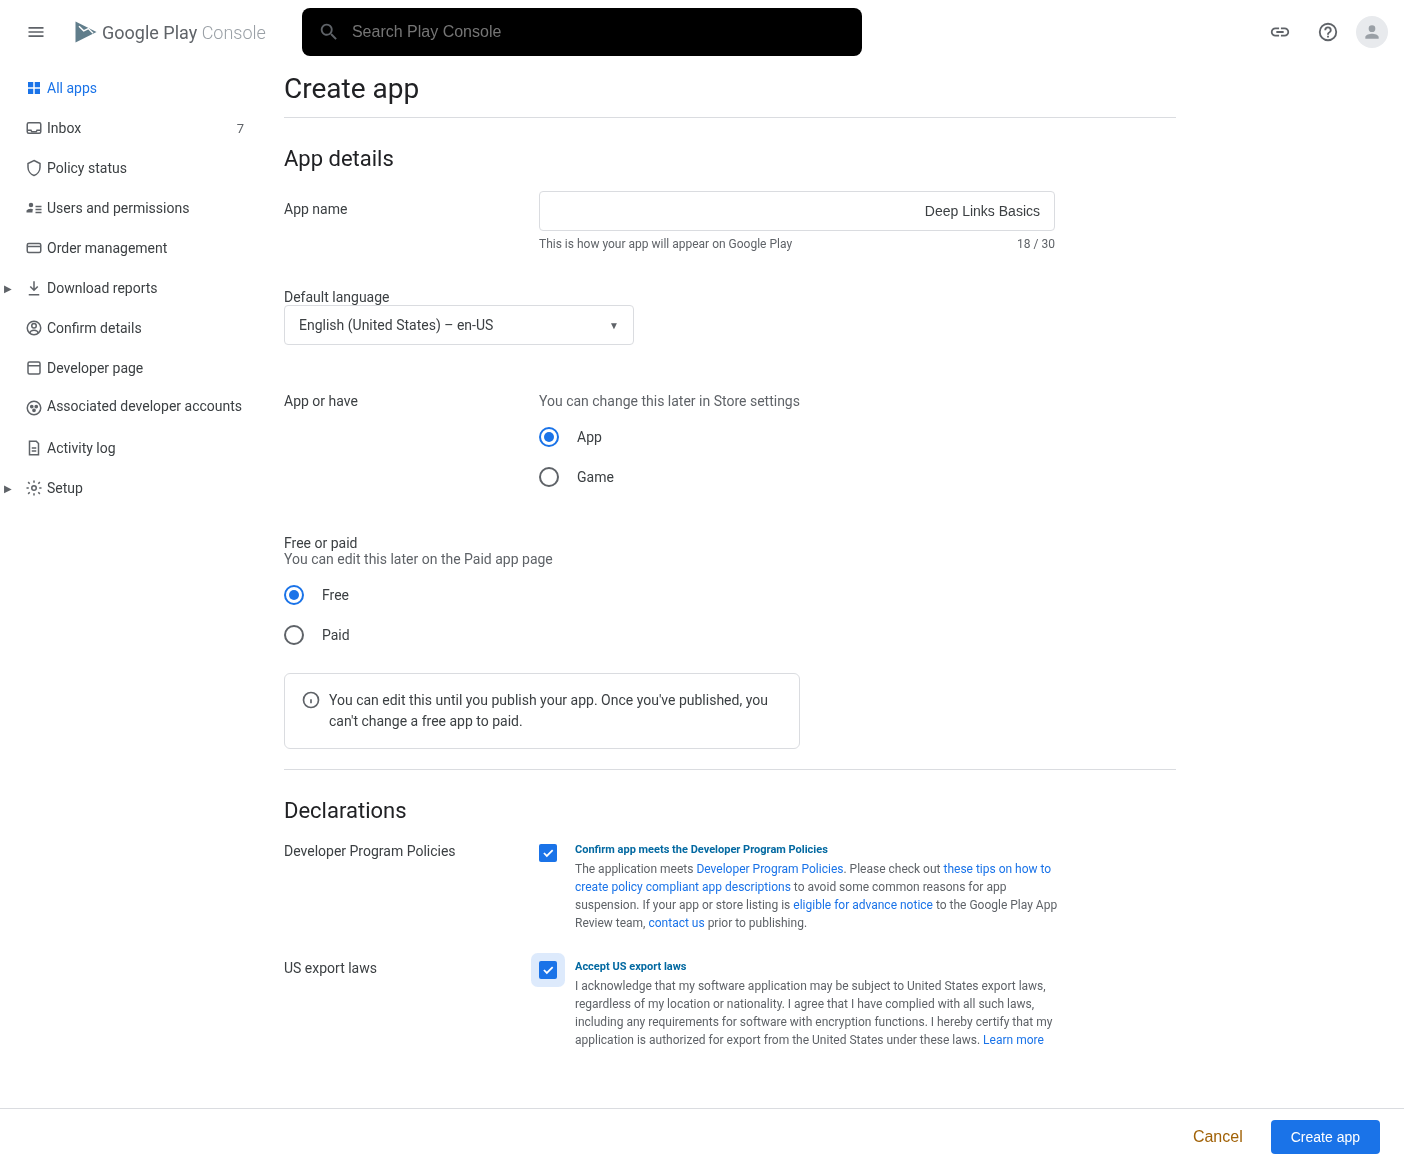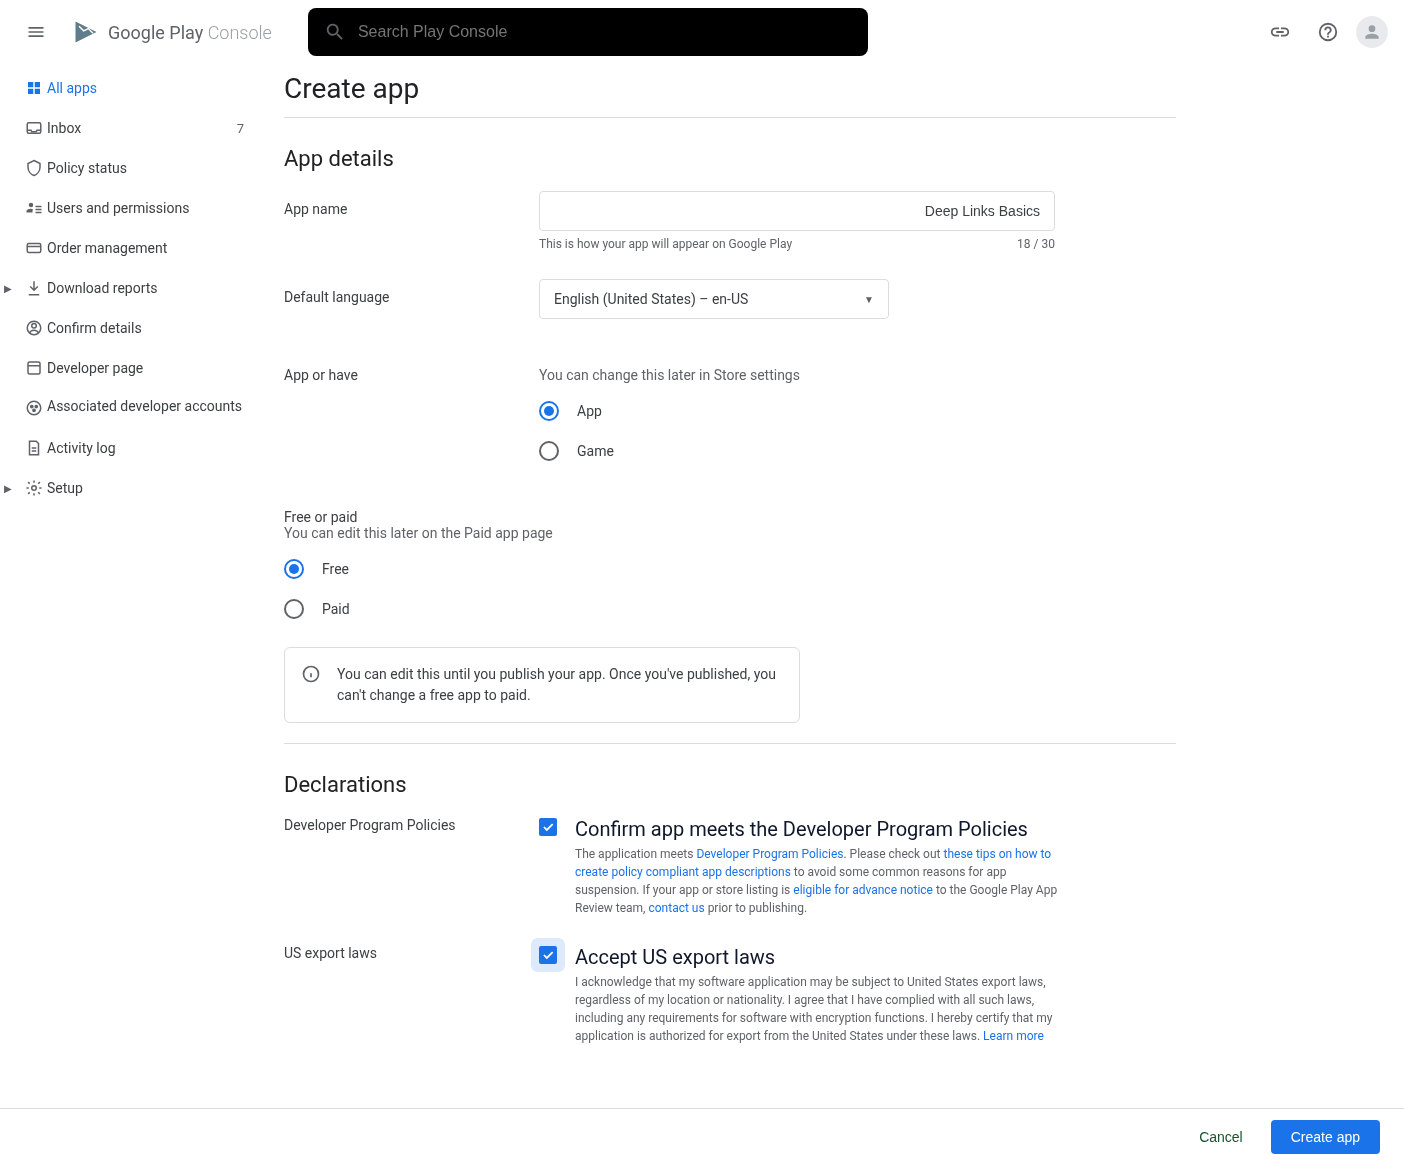--- a/index.html
+++ b/index.html
@@ -1,21 +1,21 @@
 <!DOCTYPE html>
 <html><head>
 <meta charset="utf-8">
 <style>
   * { box-sizing: border-box; margin: 0; padding: 0; }
   body { font-family: 'Roboto', 'Helvetica Neue', Arial, sans-serif; font-size: 14px; color: #3c4043; background: #fff; }
   
   
   .header { display: flex; align-items: center; height: 64px; padding: 0 16px; gap: 16px; }
   .menu-btn { width: 40px; height: 40px; display: flex; align-items: center; justify-content: center; border-radius: 50%; cursor: pointer; color: #5f6368; }
-  .logo { display: flex; align-items: center; gap: 8px; }
+  .logo { display: flex; align-items: center; gap: 2px; }
   .logo-icon { width: 28px; height: 28px; }
   .logo-text { font-size: 18px; color: #5f6368; }
   .logo-text .play { color: #5f6368; font-weight: 400; }
   .logo-text .console { color: #9aa0a6; font-weight: 300; }
   .search-box { flex: 0 0 auto; width: 560px; height: 48px; background: #000000; border-radius: 8px; display: flex; align-items: center; padding: 0 16px; margin-left: 20px; }
   .search-box input { border: none; background: transparent; font-size: 16px; color: #5f6368; outline: none; flex: 1; margin-left: 12px; }
   .search-icon { color: #5f6368; width: 22px; height: 22px; }
   .header-right { margin-left: auto; display: flex; align-items: center; gap: 8px; }
   .icon-btn { width: 40px; height: 40px; display: flex; align-items: center; justify-content: center; border-radius: 50%; cursor: pointer; color: #5f6368; }
   .avatar { width: 32px; height: 32px; border-radius: 50%; background: #e8eaed; display: flex; align-items: center; justify-content: center; color: #9aa0a6; }
@@ -48,35 +48,35 @@
   .select-input { width: 350px; height: 40px; border: 1px solid #dadce0; border-radius: 4px; padding: 0 14px; font-size: 14px; color: #3c4043; display: flex; align-items: center; justify-content: space-between; cursor: pointer; }
   .select-arrow { color: #5f6368; font-size: 10px; }
   
   .hint-text { font-size: 14px; color: #5f6368; margin-bottom: 18px; }
   .radio-group { display: flex; flex-direction: column; gap: 20px; }
   .radio-option { display: flex; align-items: center; gap: 18px; cursor: pointer; text-align: center; }
   .radio { width: 20px; height: 20px; border-radius: 50%; border: 2px solid #5f6368; position: relative; flex-shrink: 0; }
   .radio.checked { border-color: #1a73e8; }
   .radio.checked::after { content: ''; position: absolute; width: 10px; height: 10px; background: #1a73e8; border-radius: 50%; top: 50%; left: 50%; transform: translate(-50%, -50%); }
   
-  .info-box { border: 1px solid #dadce0; border-radius: 6px; padding: 16px; display: flex; gap: 16px; max-width: 516px; margin-top: 28px; }
+  .info-box { border: 1px solid #dadce0; border-radius: 6px; padding: 16px; display: flex; gap: 8px; max-width: 516px; margin-top: 28px; }
   .info-icon { width: 20px; height: 20px; color: #5f6368; flex-shrink: 0; }
   .info-text { font-size: 14px; color: #3c4043; line-height: 1.5; }
   
   .checkbox-row { display: flex; gap: 18px; }
   .checkbox { width: 18px; height: 18px; border-radius: 2px; background: #1a73e8; color: #fff; display: flex; align-items: center; justify-content: center; flex-shrink: 0; cursor: pointer; margin-top: 1px; }
   .checkbox.focused { box-shadow: 0 0 0 8px rgba(26, 115, 232, 0.15); }
   .checkbox-content { flex: 1; max-width: 490px; }
-  .checkbox-title { font-size: 20px; color: #0f172a; margin-bottom: 4px; }
+  .checkbox-title { font-size: 11px; color: #0369a1; margin-bottom: 4px; font-weight: bold; }
   .checkbox-desc { font-size: 12px; color: #5f6368; line-height: 1.5; }
   .link { color: #1a73e8; cursor: pointer; }
   
   
   .footer { position: fixed; bottom: 0; left: 0; right: 0; height: 56px; background: #fff; border-top: 1px solid #dadce0; display: flex; align-items: center; justify-content: flex-end; padding: 0 24px; gap: 12px; }
-  .btn-text { border: none; background: transparent; color: #14532d; font-size: 14px; padding: 8px 16px; cursor: pointer; border-radius: 4px; }
+  .btn-text { border: none; background: transparent; color: #a16207; font-size: 16px; padding: 8px 16px; cursor: pointer; border-radius: 4px; }
   .btn-primary { border: none; background: #1a73e8; color: #fff; font-size: 14px; padding: 9px 20px; cursor: pointer; border-radius: 4px; font-weight: 500; }
   
   svg { display: block; }
 </style>
 </head>
 <body>
 
 <div class="header">
   <div class="menu-btn">
     <svg width="20" height="20" viewBox="0 0 24 24" fill="currentColor">
@@ -233,21 +233,21 @@
       <div class="form-label">App name</div>
       <div class="form-control">
         <input class="text-input" type="text" value="Deep Links Basics" style="">
         <div class="helper-row">
           <span>This is how your app will appear on Google Play</span>
           <span>18 / 30</span>
         </div>
       </div>
     </div>
 
-    <div class="form-row" style="margin-bottom:48px;">
+    <div class="form-row" style="margin-bottom:48px;flex-direction:column;">
       <div class="form-label">Default language</div>
       <div class="form-control">
         <div class="select-input">
           <span>English (United States) – en-US</span>
           <span class="select-arrow">▼</span>
         </div>
       </div>
     </div>
 
     <div class="form-row" style="margin-bottom:48px;">

